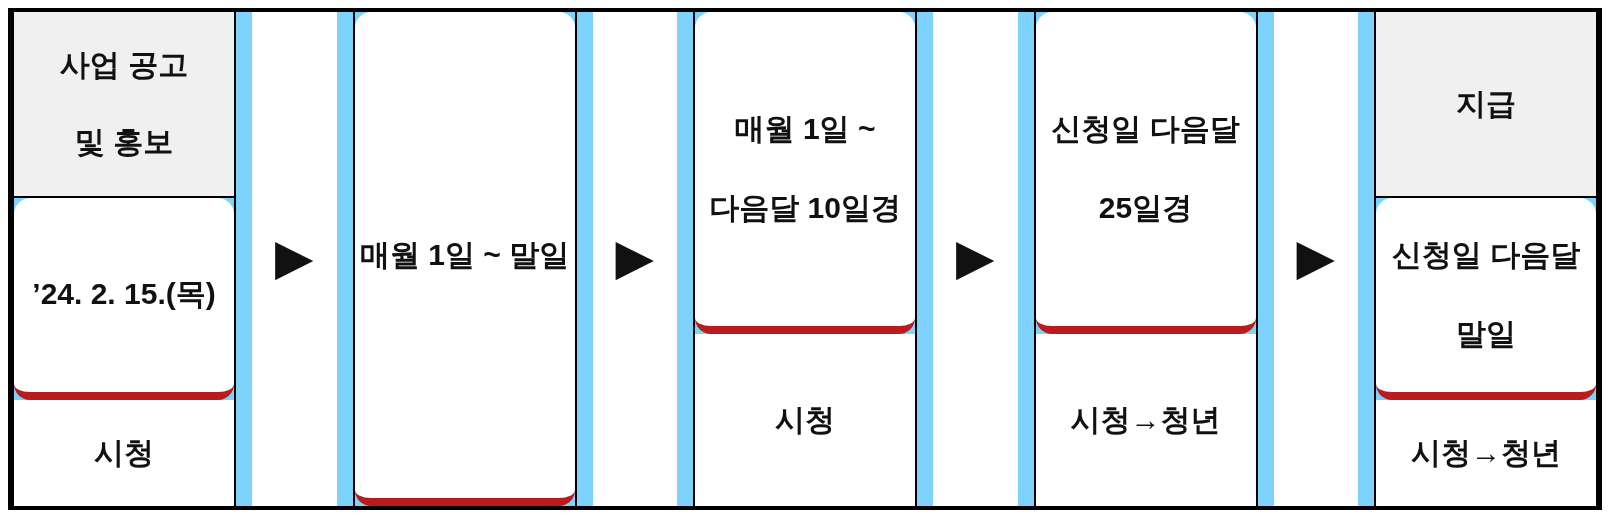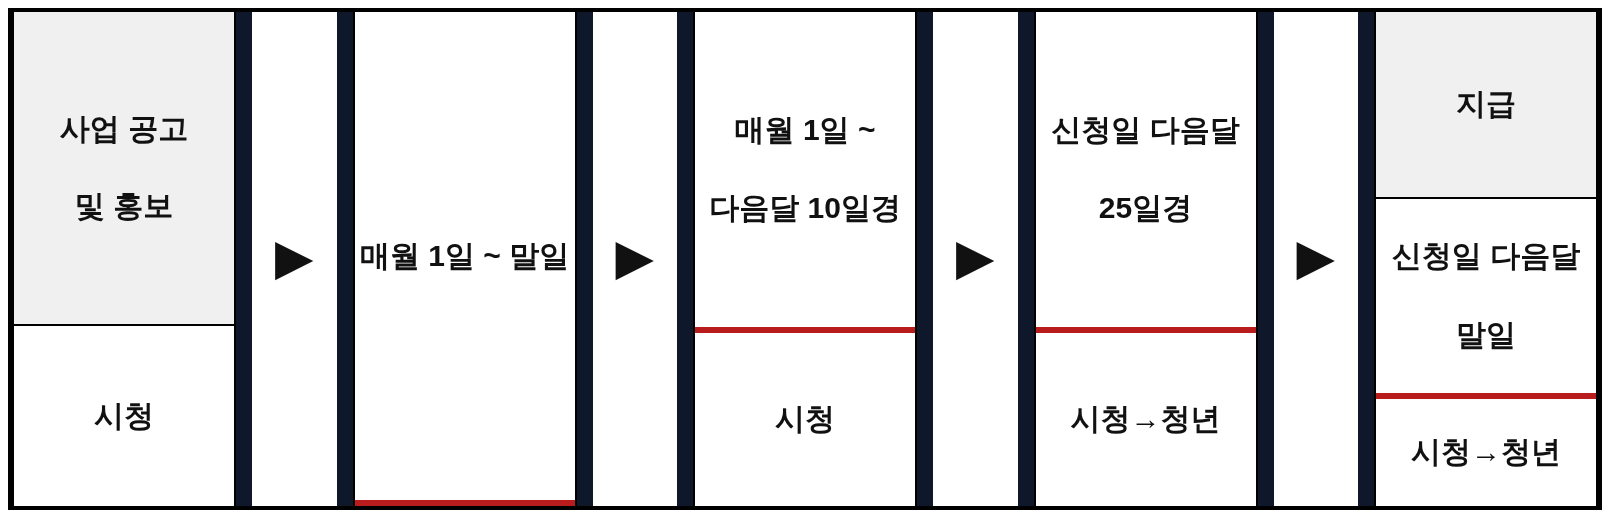--- a/index.html
+++ b/index.html
@@ -16,21 +16,21 @@
   }
   .board {
     position: absolute;
     left: 8px;
     top: 8px;
     width: 1586px;
     height: 494px;
     border: 4px solid #000;
     display: flex;
     align-items: stretch;
-    background: #0f172a;
+    background: #7dd3fc;
     gap: 16px;
   }
   .stage {
     flex: 245 1 0;
     display: flex;
     flex-direction: column;
     border-left: 2px solid #000;
     border-right: 2px solid #000;
     min-width: 0;
   }
@@ -58,22 +58,23 @@
   }
   .head {
     flex: 19 0 0;
     background: #f0f0f0;
     border-bottom: 2px solid #000;
     row-gap: 42px;
   }
   .mid {
     flex: 20 0 0;
     background: #ffffff;
-    border-bottom: 6px solid #b91c1c;
+    border-bottom: 8px solid #b91c1c;
     row-gap: 44px;
+    border-radius: 16px;
   }
   .foot {
     flex: 11 0 0;
     background: #ffffff;
   }
   .arrow {
     font-size: 50px;
     line-height: 1;
     color: #111111;
     transform: translateY(-2px);
@@ -81,20 +82,23 @@
 </style>
 </head>
 <body>
 
 <div class="board">
 
   <div class="stage">
     <div class="cell head">
       <div>사업 공고</div>
       <div>및 홍보</div>
+    </div>
+    <div class="cell mid">
+      <div>’24. 2. 15.(목)</div>
     </div>
     <div class="cell foot">
       <div>시청</div>
     </div>
   </div>
 
   <div class="gap">
     <span class="arrow">▶</span>
   </div>
 

